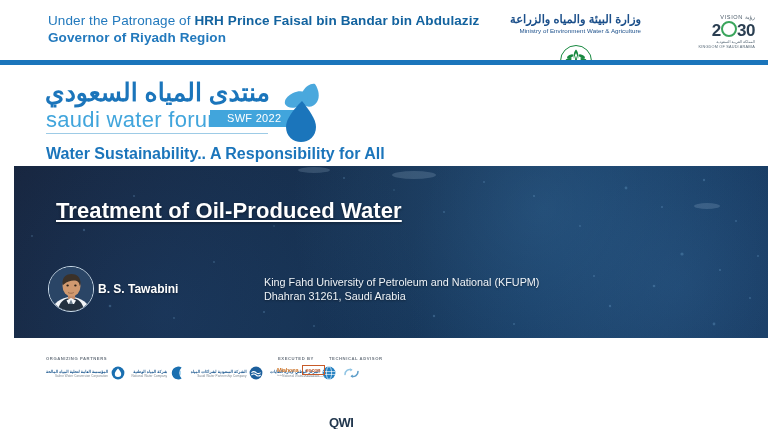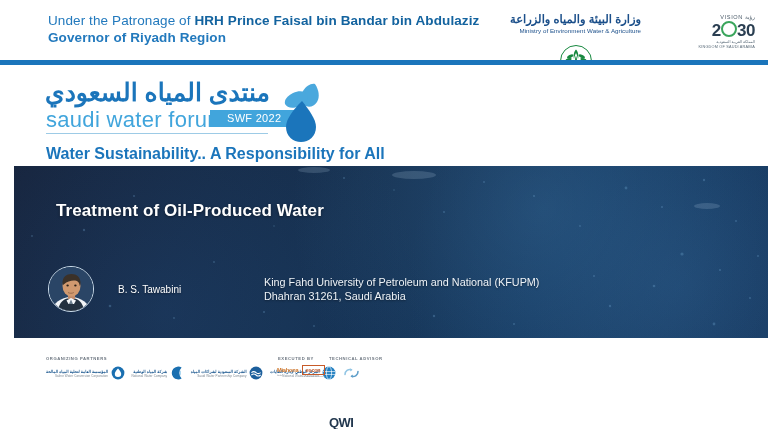--- a/index.html
+++ b/index.html
@@ -200,47 +200,48 @@
       radial-gradient(circle at 20% 85%, rgba(40,90,150,0.22) 0%, rgba(40,90,150,0) 42%),
       linear-gradient(118deg, #17243c 0%, #16304f 42%, #113257 70%, #16365c 100%);
     overflow: hidden;
   }
   .hero-specks { position: absolute; inset: 0; opacity: 0.5; }
   .hero-title {
     position: absolute;
     left: 42px; top: 31px;
     color: #ffffff;
     font-weight: bold;
-    font-size: 17px;
+    font-size: 22px;
     line-height: 28px;
     letter-spacing: 0.1px;
     text-shadow: 0 1px 3px rgba(0,0,0,0.45);
     white-space: nowrap;
+    text-decoration: underline;
   }
   .hero-author {
     position: absolute;
     left: 34px; top: 100px;
     display: flex;
     align-items: center;
   }
   .avatar {
     width: 44px; height: 44px;
     border-radius: 50%;
     border: 1.4px solid #cfe0ee;
     overflow: hidden;
     flex: 0 0 auto;
     background: #1d3350;
     position: relative;
   }
   .avatar svg { display: block; }
   .author-name {
-    margin-left: 24px;
+    margin-left: 4px;
     color: #ffffff;
-    font-weight: normal;
-    font-size: 10px;
+    font-weight: bold;
+    font-size: 12px;
     white-space: nowrap;
     text-shadow: 0 1px 2px rgba(0,0,0,0.4);
   }
   .affil {
     position: absolute;
     left: 250px; top: 110px;
     color: #eef3f8;
     font-size: 10.8px;
     line-height: 13.5px;
     white-space: nowrap;

